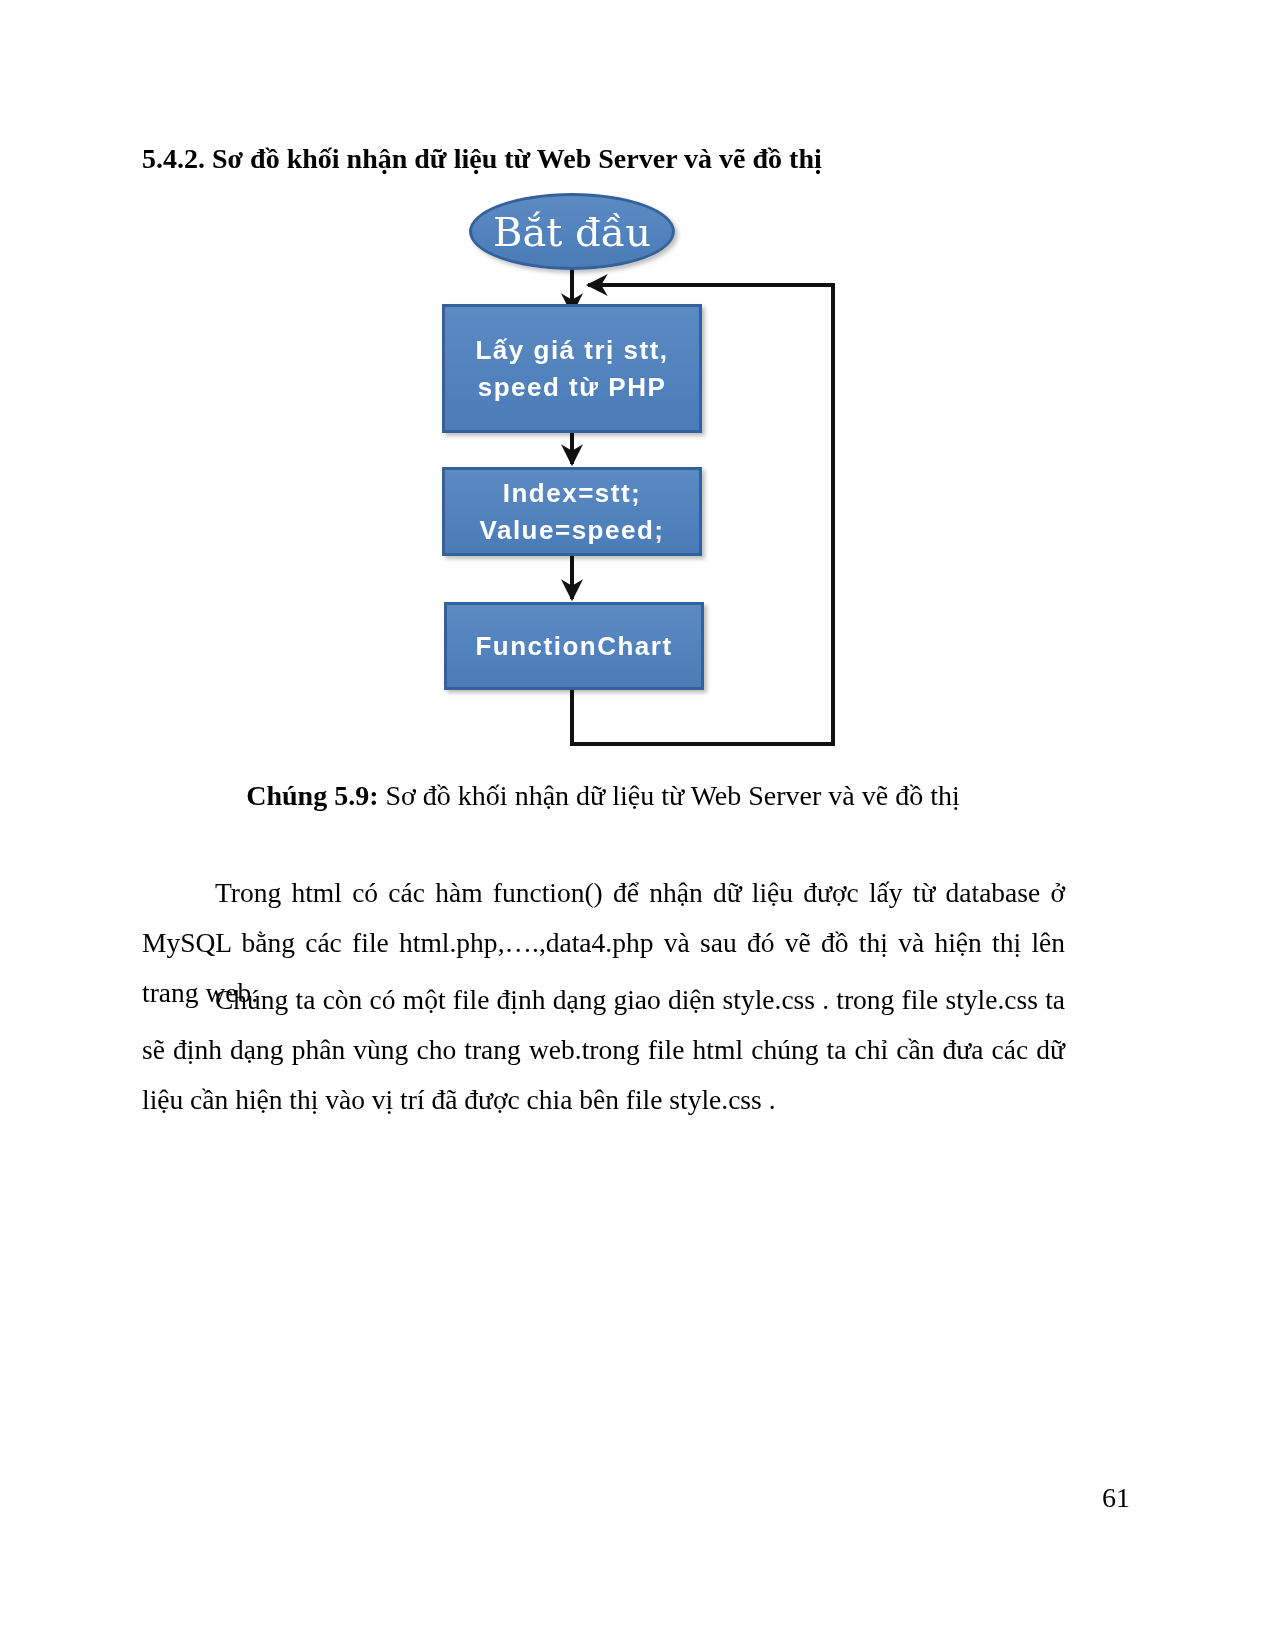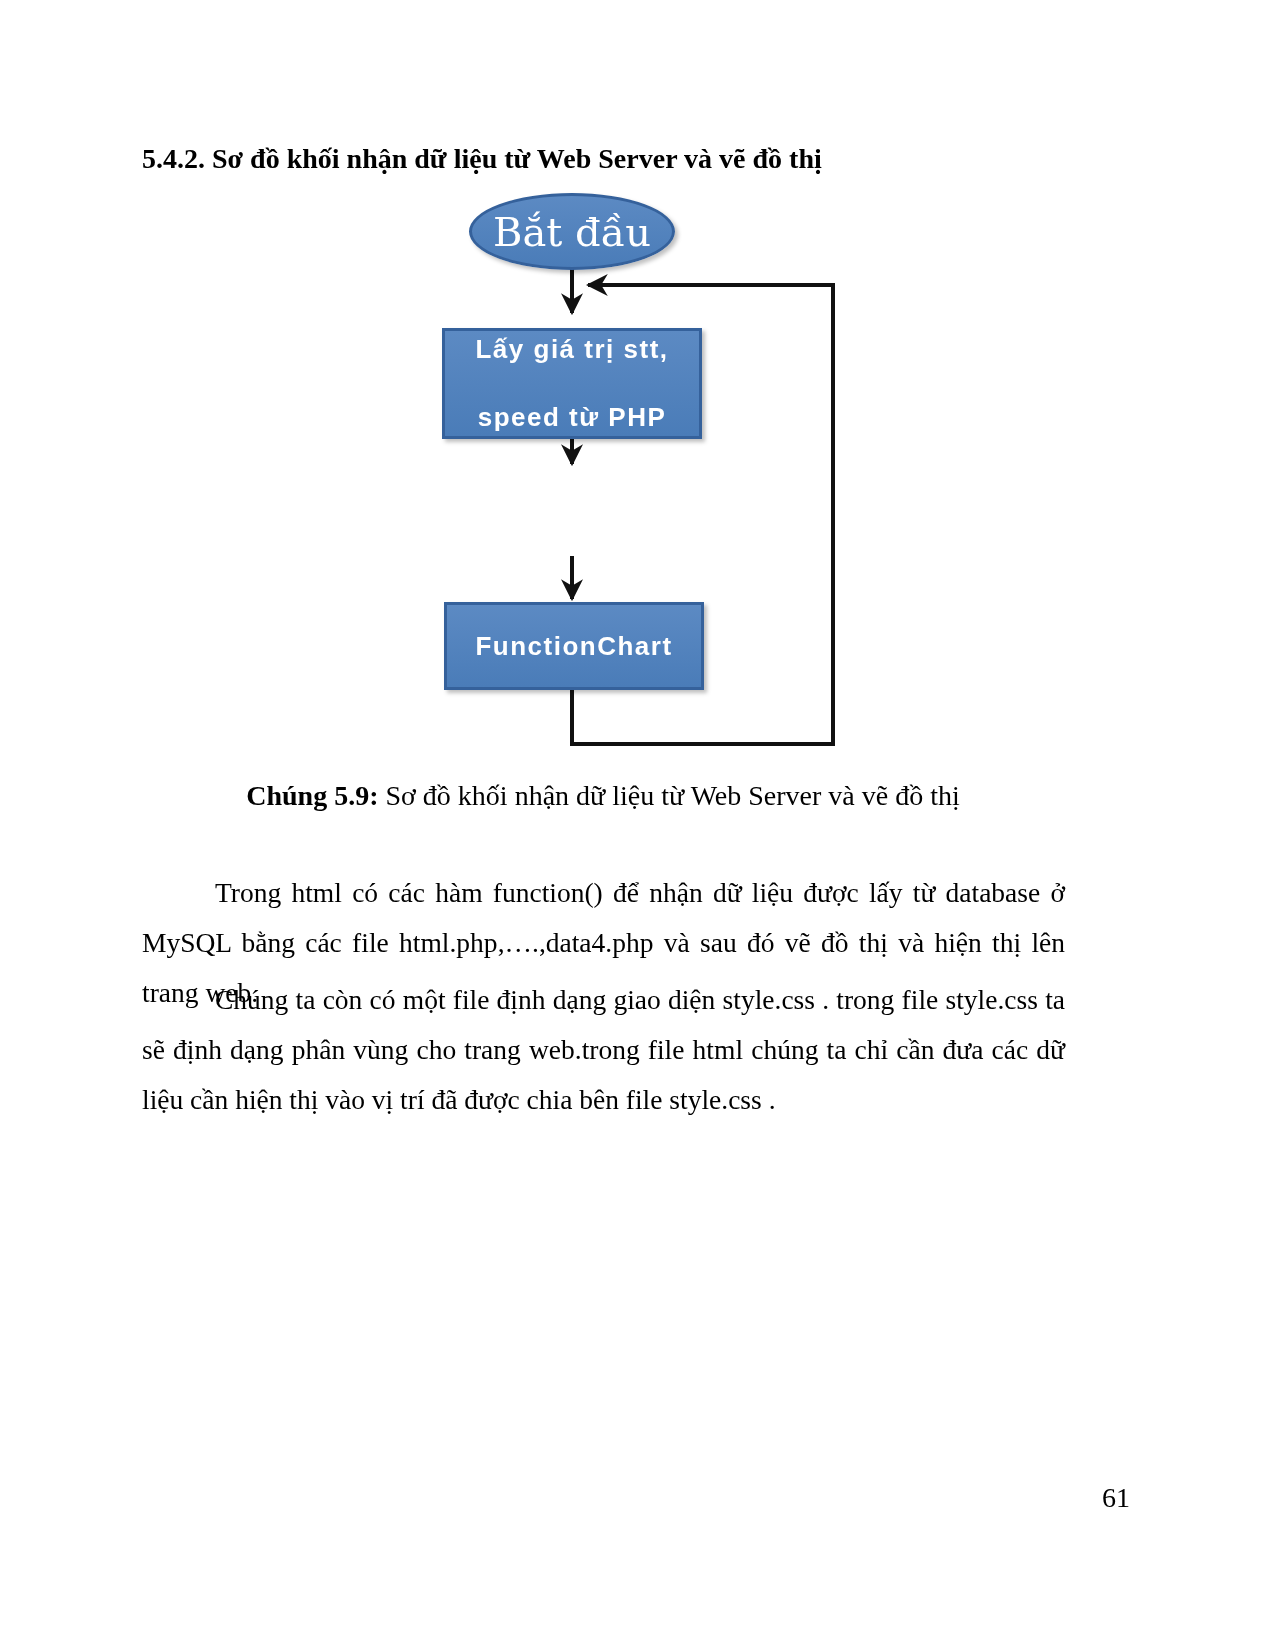--- a/index.html
+++ b/index.html
@@ -63,21 +63,21 @@
     font-size: 40px;
   }
   .node-rect {
     font-family: "Liberation Sans", sans-serif;
     font-weight: bold;
     font-size: 26px;
     letter-spacing: 1.5px;
     line-height: 37px;
     text-align: center;
   }
-  .node-box1 { left: 442px; top: 328px; width: 260px; height: 111px; justify-content: space-between; }
+  .node-box1 { left: 442px; top: 304px; width: 260px; height: 129px; }
   .node-box2 { left: 442px; top: 467px; width: 260px; height:  89px; }
   .node-box3 { left: 444px; top: 602px; width: 260px; height:  88px; }
 
   
   .caption {
     position: absolute;
     left: 142px; top: 771px;
     width: 922px;
     text-align: center;
     font-size: 28px;
@@ -144,20 +144,24 @@
 
   <div class="node node-start">
     <span>Bắt đầu</span>
   </div>
 
   <div class="node node-rect node-box1">
     <span>Lấy giá trị stt,</span>
     <span>speed từ PHP</span>
   </div>
 
+  <div class="node node-rect node-box2">
+    <span>Index=stt;</span>
+    <span>Value=speed;</span>
+  </div>
 
   <div class="node node-rect node-box3">
     <span>FunctionChart</span>
   </div>
 
   <div class="caption">
     <span class="bold">Chúng 5.9:</span><span> Sơ đồ khối nhận dữ liệu từ Web Server và vẽ đồ thị</span>
   </div>
 
 

